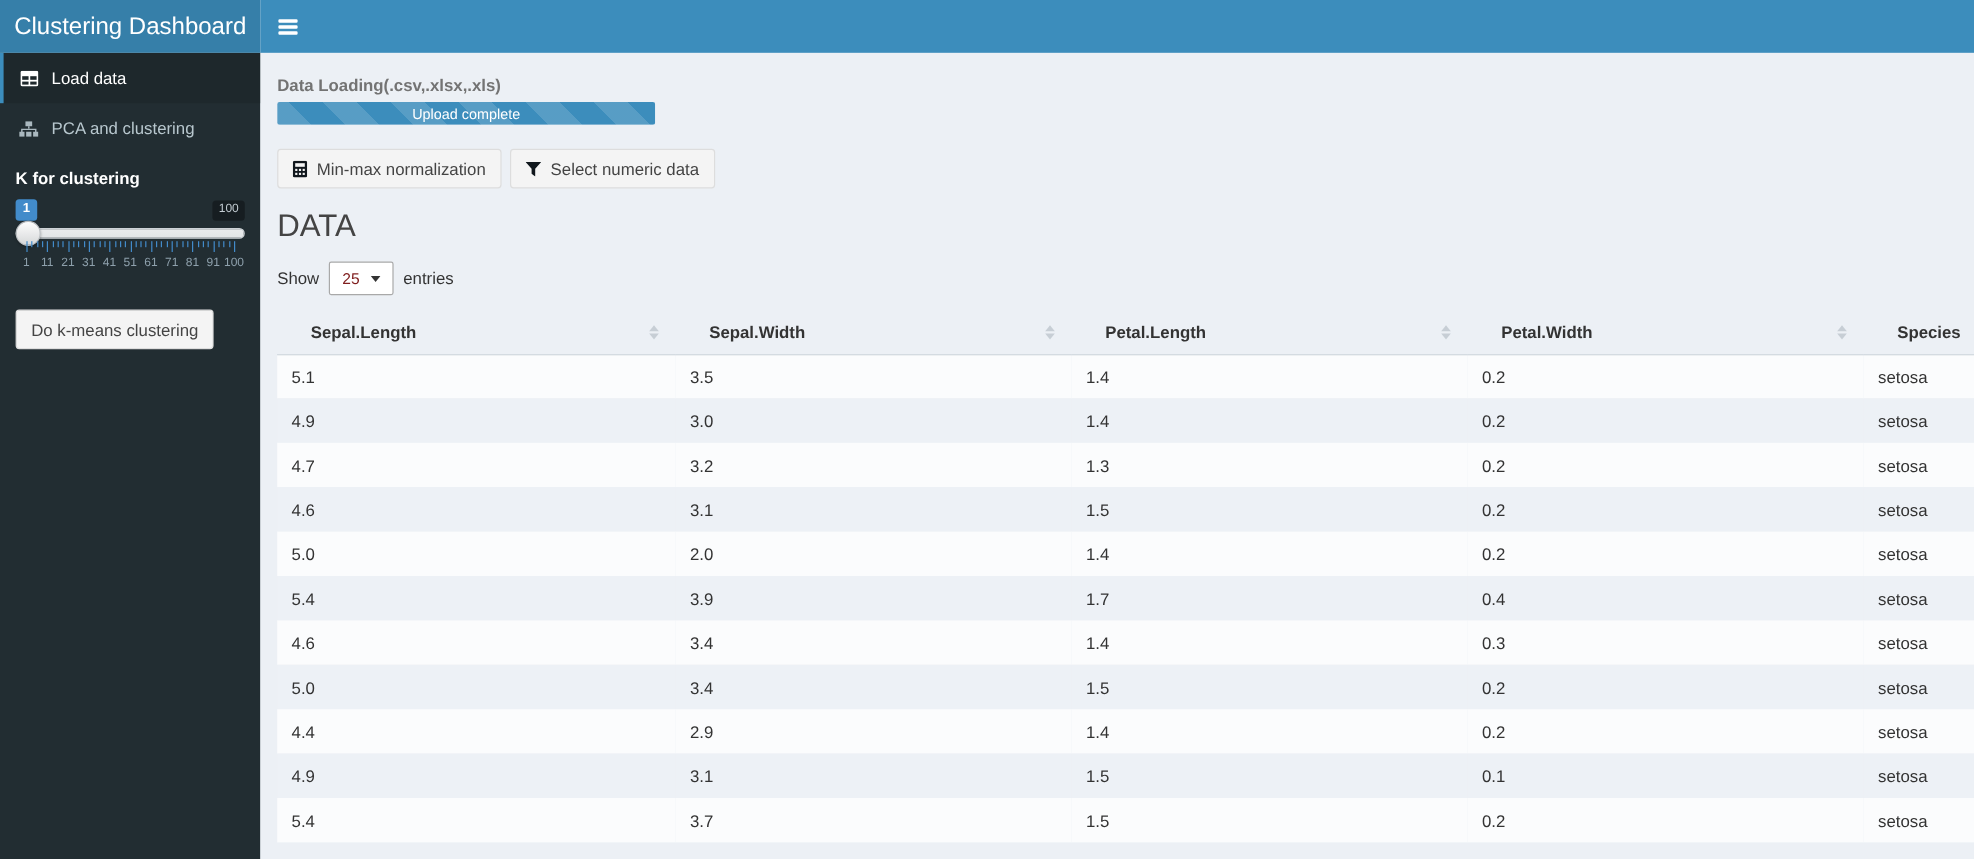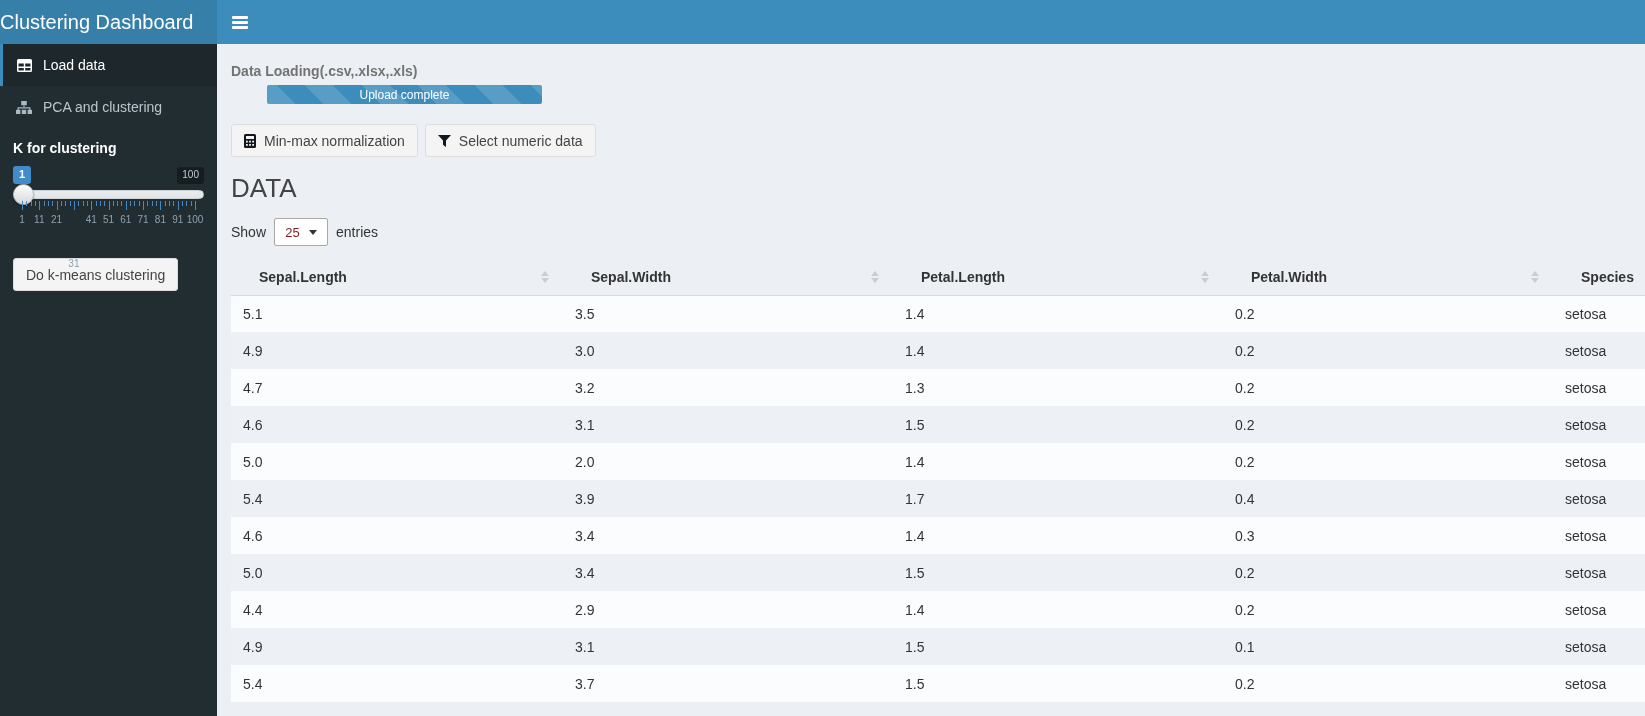--- a/index.html
+++ b/index.html
@@ -2,21 +2,21 @@
 <html><head>
 <meta charset="utf-8">
 <style>
   * { box-sizing: border-box; }
   html, body { margin:0; padding:0; width:1645px; height:716px; overflow:hidden;
     font-family:"Liberation Sans","DejaVu Sans",sans-serif; background:#ecf0f5; }
 
   
   .header { position:absolute; top:0; left:0; right:0; height:44px; display:flex; z-index:5; }
   .logo { width:217px; background:#367fa9; color:#fff; font-size:20px; font-weight:400;
-    display:flex; align-items:center; justify-content:flex-start; white-space:nowrap; }
+    display:flex; align-items:center; justify-content:center; white-space:nowrap; }
   .navbar { flex:1; background:#3c8dbc; display:flex; align-items:center; }
   .hamburger { width:46px; height:44px; display:flex; flex-direction:column;
     align-items:center; justify-content:center; gap:2px; cursor:pointer; }
   .hamburger span { width:16px; height:3px; background:#fff; border-radius:1px; }
 
   
   .sidebar { position:absolute; top:44px; left:0; bottom:0; width:217px; background:#222d32; }
   .menu-item { display:flex; align-items:center; gap:10px; padding:13px 5px 13px 12px;
     font-size:14px; color:#b8c7ce; border-left:3px solid transparent; cursor:pointer; }
   .menu-item.active { background:#1e282c; color:#fff; border-left-color:#3c8dbc; }
@@ -48,24 +48,24 @@
   
   .content { position:absolute; top:44px; left:217px; right:0; bottom:0;
     background:#ecf0f5; padding:15px 0 0 14px; overflow:hidden; }
   .upload-label { font-size:14px; font-weight:bold; color:#737373; margin:4px 0 6px; }
   .input-group { display:flex; width:285px; height:33px; }
   .browse-btn { background:#f4f4f4; border:1px solid #ccc; border-radius:3px 0 0 3px;
     font-size:14px; color:#444; padding:0 13px; display:flex; align-items:center; cursor:pointer; }
   .file-field { flex:1; min-width:0; background:#fff; border:1px solid #ccc; border-left:none;
     border-radius:0 3px 3px 0; padding:0 12px; font-size:14px; color:#777;
     font-family:inherit; outline:none; }
-  .progress { width:275px; height:19px; margin-top:2px; border-radius:2px; background:#3c8dbc;
+  .progress { width:315px; height:19px; margin-top:2px; border-radius:2px; background:#3c8dbc;
     background-image:repeating-linear-gradient(45deg, rgba(255,255,255,.14) 0,
       rgba(255,255,255,.14) 20px, transparent 20px, transparent 40px);
-    display:flex; align-items:center; justify-content:center;margin-left:36px; }
+    display:flex; align-items:center; justify-content:center; }
   .progress span { color:#fff; font-size:12px; }
   .btn-row { margin-top:20px; display:flex; gap:7px; }
   .bicon { display:flex; }
   .data-title { font-size:26px; font-weight:400; color:#444; margin:16px 0 0; }
   .show-row { margin-top:14px; display:flex; align-items:center; gap:8px;
     font-size:14px; color:#333; }
   .length-select { width:54px; height:28px; background:#fff; border:1px solid #a9a9a9;
     border-radius:2px; display:flex; align-items:center; justify-content:center; gap:9px;
     font-size:13px; color:#7f1d1d; cursor:pointer; }
   .caret { width:0; height:0; border-left:4px solid transparent; border-right:4px solid transparent;
@@ -178,21 +178,21 @@
           <span class="tick minor" style="left: 85%;"></span>
           <span class="tick minor" style="left: 87.5%;"></span>
           <span class="tick major" style="left: 90%;"></span>
           <span class="tick minor" style="left: 92.5%;"></span>
           <span class="tick minor" style="left: 95%;"></span>
           <span class="tick minor" style="left: 97.5%;"></span>
           <span class="tick major" style="left: 100%;"></span>
           <span class="tick-label" style="left: 0%;">1</span>
           <span class="tick-label" style="left: 10%;">11</span>
           <span class="tick-label" style="left: 20%;">21</span>
-          <span class="tick-label" style="left: 30%; margin-top: 44px;">31</span>
+          <span class="tick-label" style="left: 30%;">31</span>
           <span class="tick-label" style="left: 40%;">41</span>
           <span class="tick-label" style="left: 50%;">51</span>
           <span class="tick-label" style="left: 60%;">61</span>
           <span class="tick-label" style="left: 70%;">71</span>
           <span class="tick-label" style="left: 80%;">81</span>
           <span class="tick-label" style="left: 90%;">91</span>
           <span class="tick-label" style="left: 100%;">100</span>
         </div>
     </div>
 

